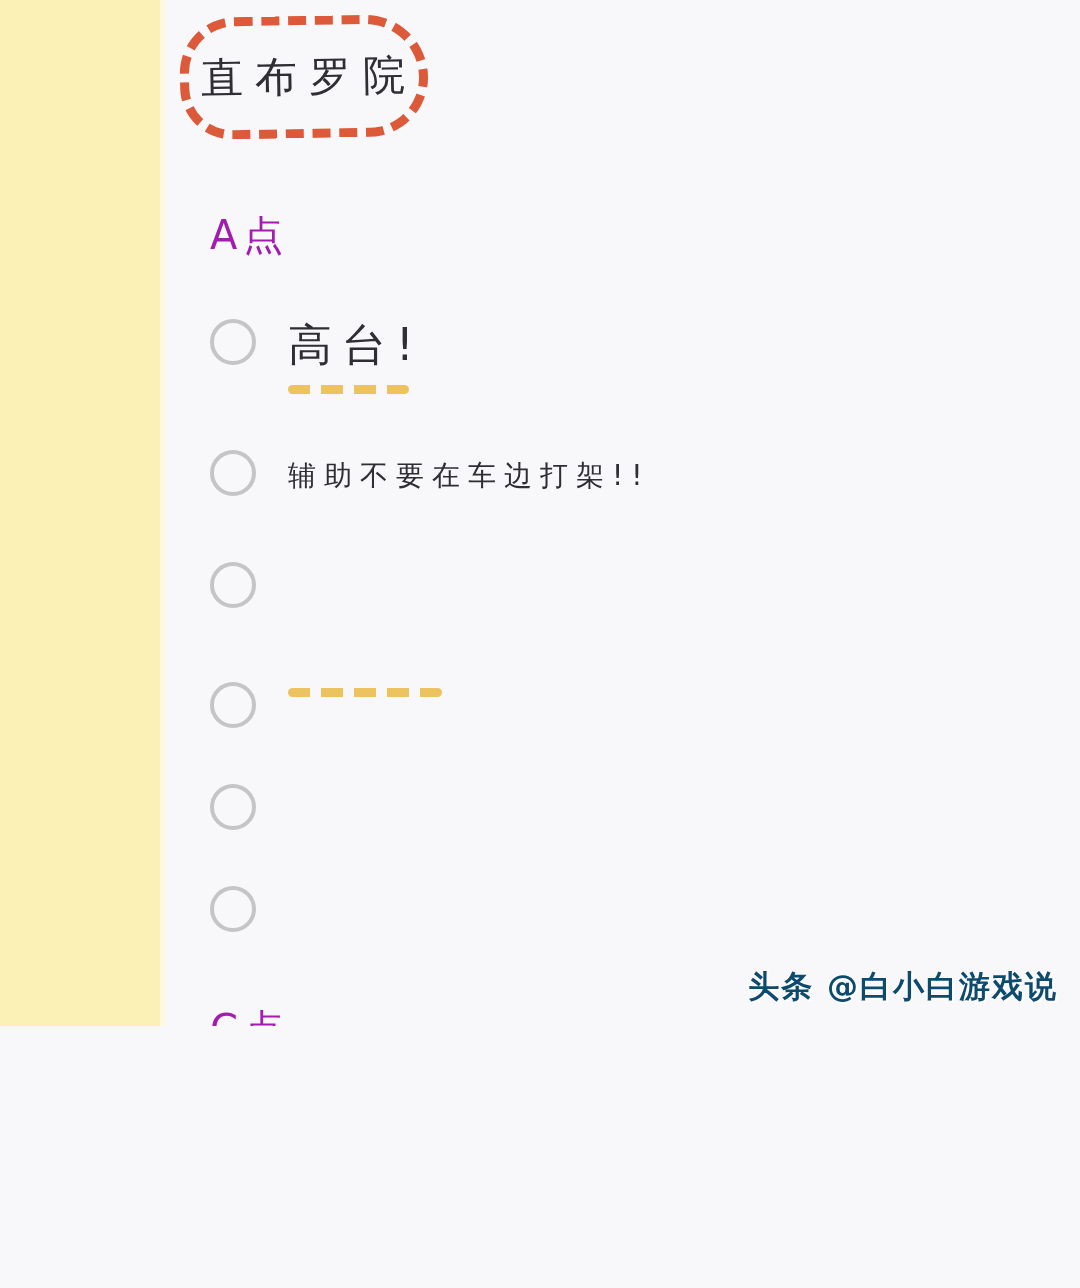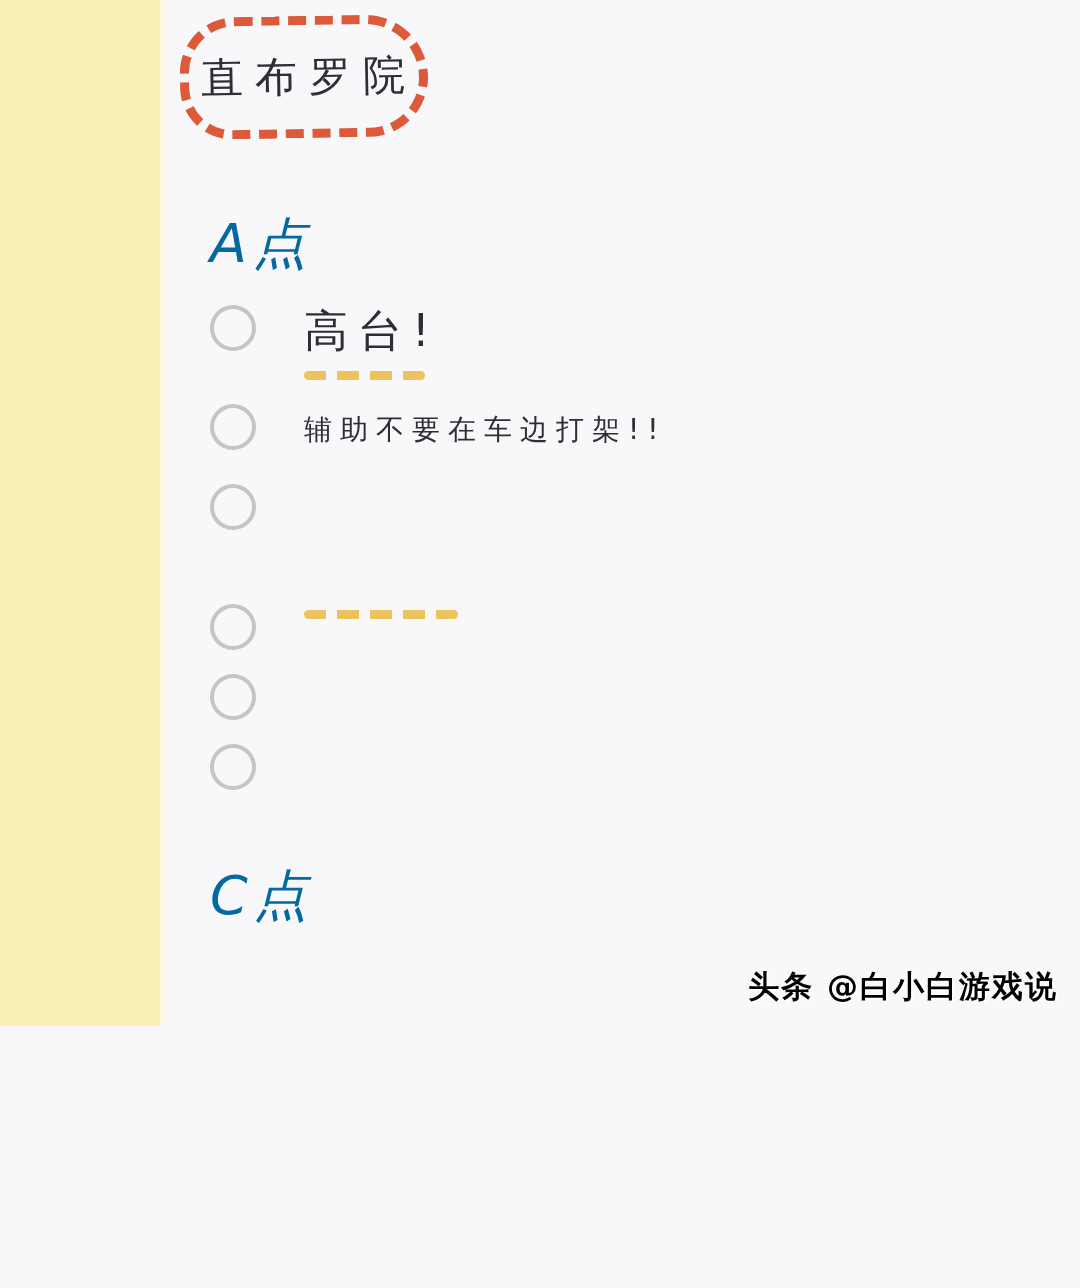--- a/index.html
+++ b/index.html
@@ -41,28 +41,27 @@
     letter-spacing: 12px;
     font-weight: 500;
     color: #2e2e33;
     padding-left: 10px;
     white-space: nowrap;
   }
 
   .section { margin-top: 70px; }
   .section:first-of-type { margin-top: 30px; }
   .section-label {
-    font-size: 54px;
+    font-size: 40px;
     letter-spacing: 6px;
-    color: #0369a1;
-    font-style: italic;
+    color: #a21caf;
     margin-bottom: 6px;
   }
 
-  .item { display: flex; align-items: flex-start; gap: 48px; margin-top: 20px; }
+  .item { display: flex; align-items: flex-start; gap: 32px; margin-top: 52px; }
   .checkbox {
     flex: 0 0 auto;
     width: 46px; height: 46px;
     border: 4px solid #c5c4c6;
     border-radius: 50%;
     background: transparent;
     margin-top: 4px;
     cursor: pointer;
   }
   .item-body { max-width: 772px; }
@@ -83,21 +82,21 @@
   }
   .u-a { width: 121px; }
   .u-b { width: 154px; }
 
   .watermark {
     position: absolute;
     right: 22px; bottom: 18px;
     font-size: 31px;
     font-weight: bold;
     letter-spacing: 2px;
-    color: #000000;
+    color: #0c4a6e;
     text-shadow: 2px 2px 0 rgba(255,255,255,0.95), -1px -1px 0 rgba(255,255,255,0.6);
     white-space: nowrap;
   }
 </style>
 </head>
 <body>
 
 <div class="page">
 
   <div class="side-strip"></div>

